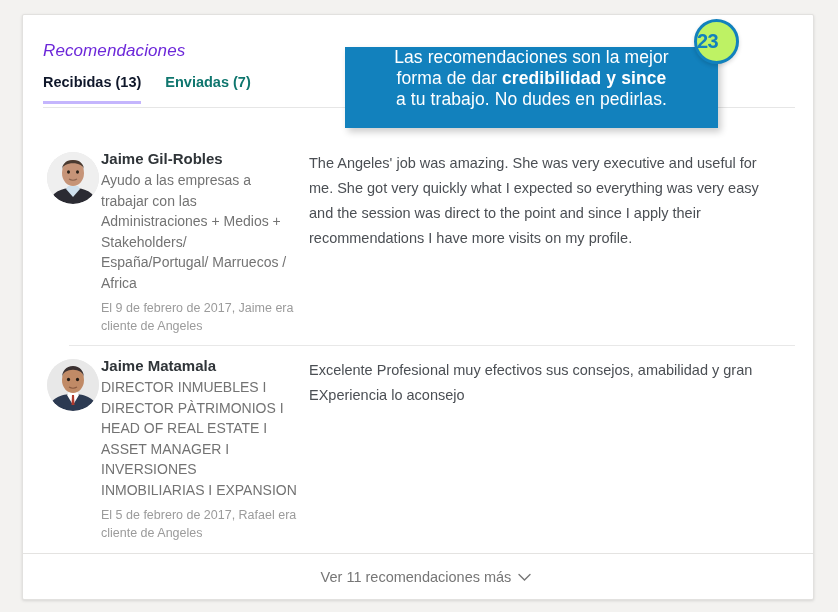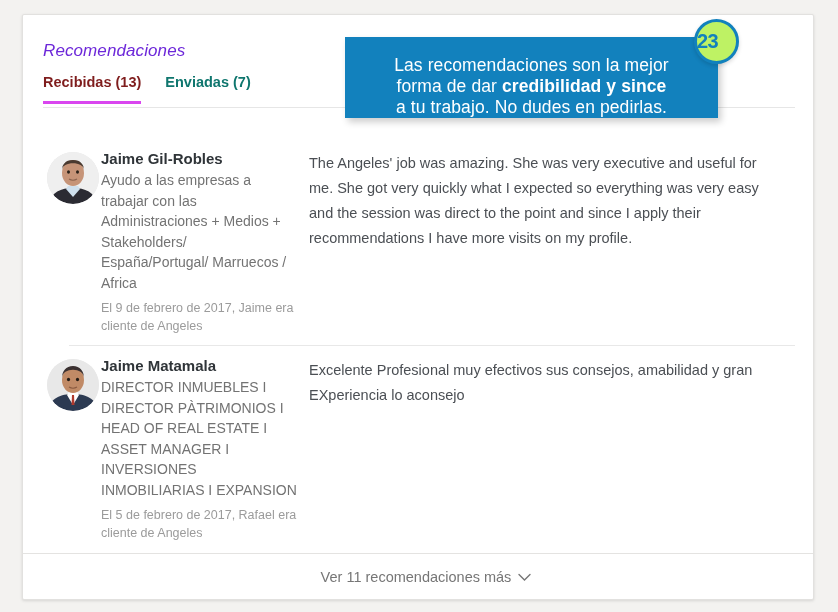--- a/index.html
+++ b/index.html
@@ -49,50 +49,50 @@
     align-items: flex-start;
   }
   .tab {
     font-size: 14.5px;
     font-weight: bold;
     padding: 0 0 11px 0;
     cursor: pointer;
     position: relative;
   }
   .tab.active {
-    color: #7f1d1d;
-    border-bottom: 3px solid #d946ef;
+    color: #0f172a;
+    border-bottom: 3px solid #c4b5fd;
     min-width: 98px;
   }
   .tab.inactive {
     color: #0f766e;
     font-weight: bold;
     margin-left: 24px;
   }
   .tabs-rule {
     position: absolute;
     left: 20px;
     top: 92px;
     width: 752px;
     height: 1px;
     background: #e6e6e6;
   }
 
   
   .callout {
     position: absolute;
     left: 345px;
-    top: 37px;
+    top: 47px;
     width: 373px;
     height: 81px;
     background: #1281bd;
     box-shadow: 3px 4px 7px rgba(0,0,0,0.20);
     z-index: 40;
     display: flex;
-    align-items: flex-end;
+    align-items: flex-start;
     justify-content: center;
   }
   .callout-text {
     color: #ffffff;
     font-size: 17.5px;
     line-height: 21px;
     text-align: center;
     padding: 0 12px;
     letter-spacing: 0.1px;
   }

